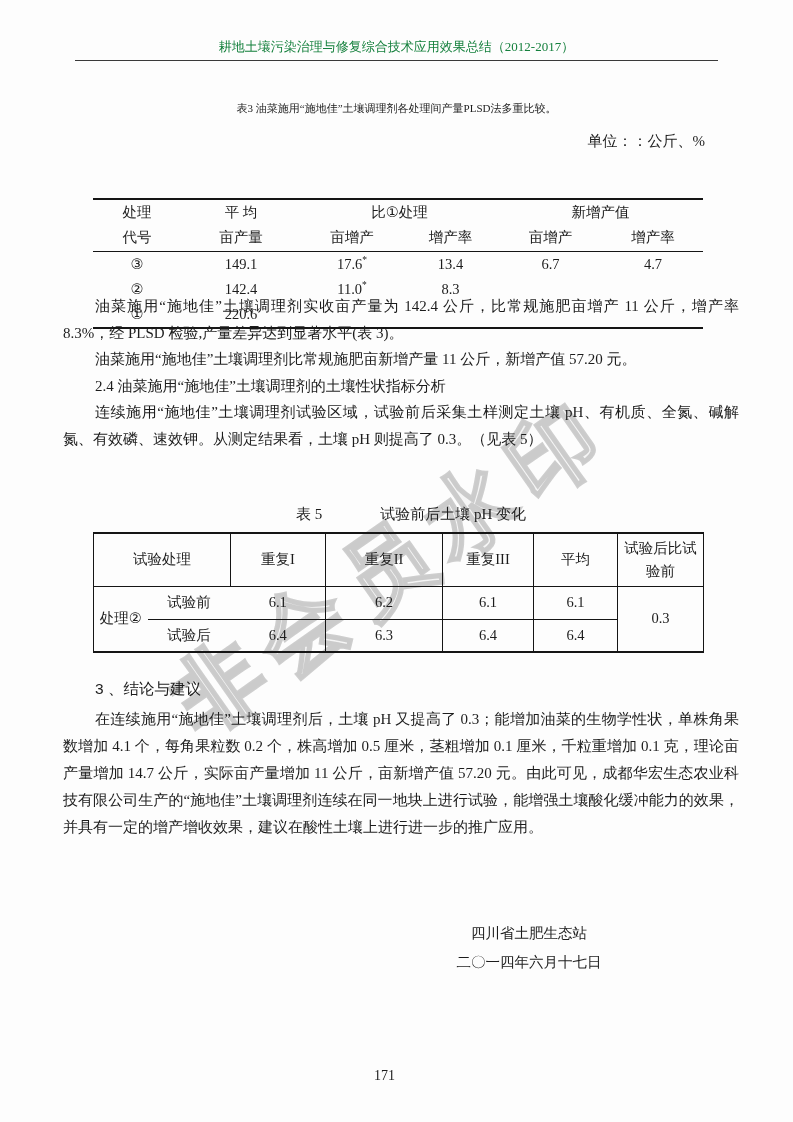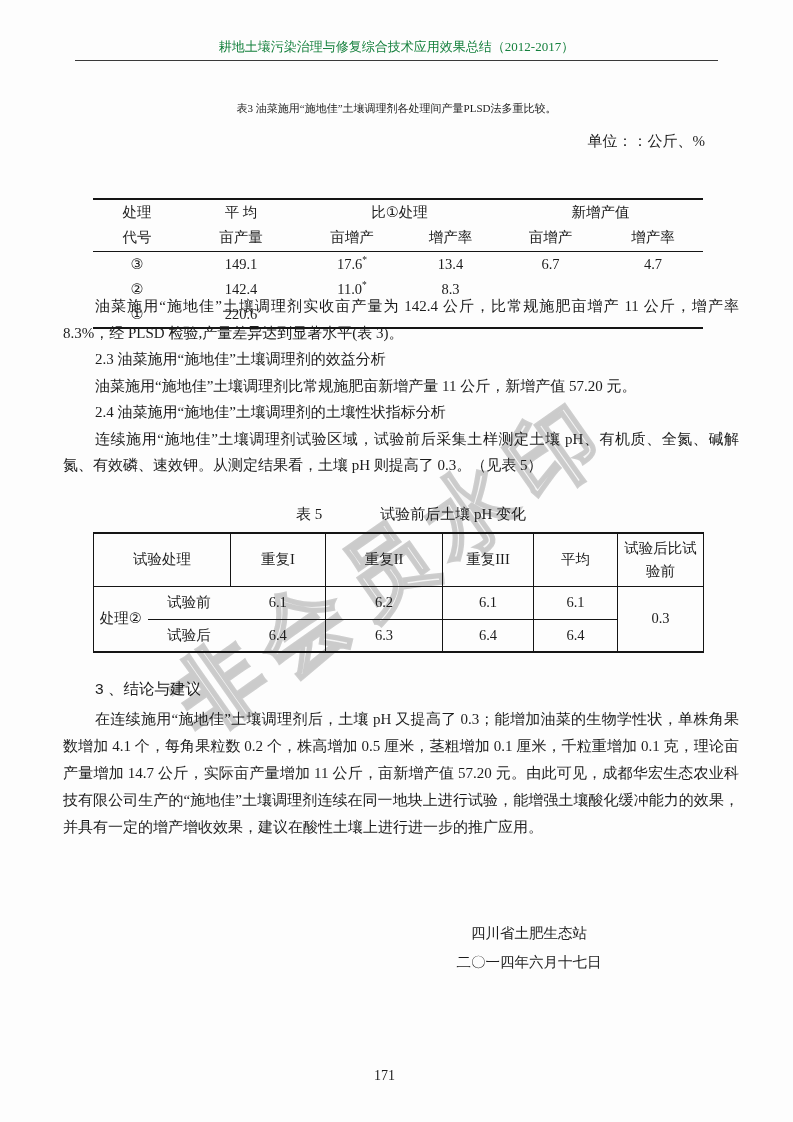--- a/index.html
+++ b/index.html
@@ -155,21 +155,20 @@
         <td><span></span></td>
         <td></td>
         <td></td>
         <td></td>
       </tr>
     </tbody>
   </table>
 
   <div class="layer body-sections">
     <p>油菜施用“施地佳”土壤调理剂实收亩产量为 142.4 公斤，比常规施肥亩增产 11 公斤，增产率 8.3%，经 PLSD 检验,产量差异达到显著水平(表 3)。</p>
-    <p class="p-head">2.3 油菜施用“施地佳”土壤调理剂的效益分析</p>
     <p>油菜施用“施地佳”土壤调理剂比常规施肥亩新增产量 11 公斤，新增产值 57.20 元。</p>
     <p class="p-head">2.4 油菜施用“施地佳”土壤调理剂的土壤性状指标分析</p>
     <p>连续施用“施地佳”土壤调理剂试验区域，试验前后采集土样测定土壤 pH、有机质、全氮、碱解氮、有效磷、速效钾。从测定结果看，土壤 pH 则提高了 0.3。（见表 5）</p>
   </div>
 
   <div class="layer t5-title">
     <span>表 5</span><span class="gap"></span><span>试验前后土壤 pH 变化</span>
   </div>
 
   <table class="layer t5">

